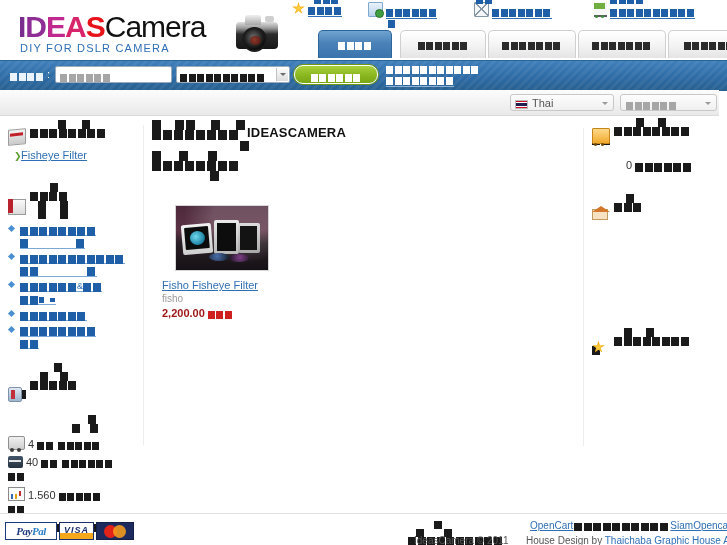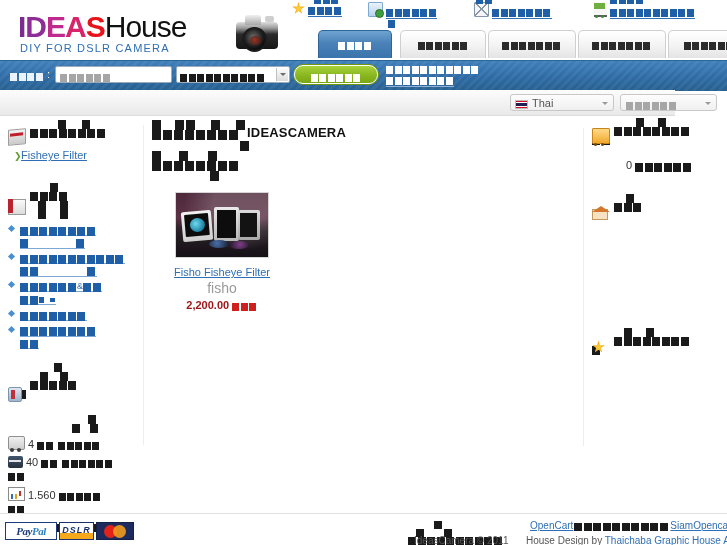--- a/index.html
+++ b/index.html
@@ -108,21 +108,21 @@
     border:1px solid #ffffff;box-shadow:0 0 0 1px #6d970f;text-align:center;padding-top:4px;box-sizing:border-box;}
   .sb-btn .tofu i{background:#ffffff;width:7px;height:8px;}
   .sb-right{position:absolute;left:386px;top:2px;width:180px;}
   .sb-right .line1{position:absolute;left:0;top:0;}
   .sb-right .line2{position:absolute;left:0;top:11px;border-bottom:1px solid #8fb4d8;padding-bottom:1px;}
   .sb-right .tofu i{background:#ffffff;}
 
   
   .langbar{position:absolute;left:0;top:90px;width:675px;height:25px;
     background:linear-gradient(180deg,#fcfcfc 0%,#f1f1f1 60%,#e9e9e9 100%);
-    border-bottom:1px solid #dcdcdc;}
+    border-bottom:1px solid #dcdcdc;padding-left:44px;}
   .lang-sel{position:absolute;left:510px;top:4px;width:104px;height:17px;
     background:linear-gradient(180deg,#fdfdfd,#f0f0f0);border:1px solid #c8c8c8;border-radius:3px;
     box-sizing:border-box;padding:2px 0 0 4px;}
   .cur-sel{position:absolute;left:620px;top:4px;width:97px;height:17px;
     background:linear-gradient(180deg,#fdfdfd,#f0f0f0);border:1px solid #c8c8c8;border-radius:3px;
     box-sizing:border-box;padding:3px 0 0 5px;}
   .selarrow{position:absolute;right:5px;top:7px;border-left:3px solid transparent;
     border-right:3px solid transparent;border-top:3px solid #9a9a9a;}
   .flag{display:inline-block;width:13px;height:9px;vertical-align:-1px;margin-right:4px;
     background:linear-gradient(180deg,#ce1126 0 17%,#ffffff 17% 33%,#241d4f 33% 67%,#ffffff 67% 83%,#ce1126 83% 100%);
@@ -175,21 +175,21 @@
   .info-list li .lnk{border-bottom:1px solid #7ba8d4;display:inline;}
 
   .stat-row{margin:3px 0 5px 0;line-height:13px;}
   .stat-row .sico{display:inline-block;width:15px;height:12px;vertical-align:-2px;margin-right:2px;position:relative;}
   .stat-num{font-size:11px;color:#333;margin:0 3px 0 1px;}
 
   
   .main-title{line-height:16px;margin-bottom:4px;}
   .brandname{font-weight:bold;font-size:13px;color:#111;font-family:"Liberation Sans",sans-serif;
     letter-spacing:.2px;}
-  .prod{position:absolute;left:10px;top:72px;width:120px;text-align:center;}
+  .prod{position:absolute;left:10px;top:85px;width:120px;text-align:left;}
   .prod-img{width:94px;height:66px;border:1px solid #d6d6d6;box-sizing:border-box;
     background:
       radial-gradient(ellipse at 70% 18%,rgba(255,255,255,.18) 0 30%,rgba(0,0,0,0) 62%),
       linear-gradient(180deg,#4e2a3c 0%,#5b3144 38%,#2a2026 58%,#151116 100%);
     position:relative;overflow:hidden;margin:0 auto;}
   .pf1{position:absolute;left:6px;top:18px;width:30px;height:30px;border-radius:2px;
     background:linear-gradient(180deg,#f2f2f2,#cfcfcf);transform:rotate(-5deg);}
   .pf1::after{content:"";position:absolute;left:3px;top:3px;width:24px;height:22px;background:#0c0c0c;border-radius:1px;}
   .pf1::before{content:"";position:absolute;left:8px;top:7px;width:15px;height:14px;border-radius:50%;z-index:2;
     background:radial-gradient(circle at 40% 40%,#6fd8ef,#1c7fa0 70%,#0b4458);}
@@ -198,21 +198,21 @@
   .pf2::after{content:"";position:absolute;left:3px;top:3px;width:19px;height:28px;background:#0d0d0d;}
   .pf3{position:absolute;left:62px;top:17px;width:22px;height:30px;border-radius:2px;
     background:linear-gradient(180deg,#dcdcdc,#a8a8a8);}
   .pf3::after{content:"";position:absolute;left:2px;top:3px;width:17px;height:24px;background:#131313;}
   .pd1{position:absolute;left:33px;top:47px;width:20px;height:8px;border-radius:50%;
     background:radial-gradient(circle at 40% 40%,#4a6ea8,#131a28);}
   .pd2{position:absolute;left:53px;top:48px;width:20px;height:8px;border-radius:50%;
     background:radial-gradient(circle at 55% 40%,#7b3f85,#1a1220);}
   .prod-name{margin-top:8px;}
   .prod-name a{color:#2f6fb5;text-decoration:underline;font-size:11px;}
-  .prod-brand{color:#9a9a9a;font-size:14px;margin-top:2px;}
+  .prod-brand{color:#9a9a9a;font-size:10px;margin-top:2px;}
   .prod-price{margin-top:3px;font-weight:bold;color:#9d1414;font-size:11px;}
   .prod-price .tofu i{background:#cf2020;width:7px;height:8px;}
 
   
   .cart-count{margin:14px 0 0 34px;color:#333;font-size:11px;}
 
   
   .footline{position:absolute;left:0;top:513px;width:727px;height:1px;background:#e2e2e2;}
   .pay{position:absolute;left:5px;top:522px;height:18px;}
   .paypal{display:inline-block;width:52px;height:18px;vertical-align:top;
@@ -238,21 +238,21 @@
   .foot-links a{color:#2f6fb5;text-decoration:underline;font-size:10px;}
   .foot-mid .tofu i{width:8px;height:8px;}
 </style>
 </head>
 <body>
 
 <div class="page">
 
   <div class="logo-wrap">
     <div class="logo-text">
-      <span class="l-i">I</span><span class="l-d">D</span><span class="l-e">E</span><span class="l-a">A</span><span class="l-s">S</span><span class="l-cam">House</span>
+      <span class="l-i">I</span><span class="l-d">D</span><span class="l-e">E</span><span class="l-a">A</span><span class="l-s">S</span><span class="l-cam">Camera</span>
     </div>
     <div class="logo-sub">DIY FOR DSLR CAMERA</div>
     <div class="cam-photo">
       <div class="cam-body"></div>
         <div class="cam-top"></div>
         <div class="cam-flash"></div>
         <div class="cam-lens"></div>
     </div>
   </div>
 
@@ -465,21 +465,21 @@
       <span class="htxt">
         <span class="tofu brk"><i style="margin-left:10px"></i><i style="margin-left:12px"></i><br><i></i><i></i><i></i><i></i><i></i><i></i><i></i><i></i><br></span>
         <span class="tofu brk" style="display:block;margin-left:-22px;"><i></i></span>
       </span>
     </div>
   </div>
 
   <div class="footline"></div>
 
   <div class="pay">
-    <span class="paypal"><b class="pp-a">Pay</b><b class="pp-b">Pal</b></span><span class="visa"><b>DSLR</b></span><span class="mc"><span class="c1"></span><span class="c2"></span></span>
+    <span class="paypal"><b class="pp-a">Pay</b><b class="pp-b">Pal</b></span><span class="visa"><b>VISA</b></span><span class="mc"><span class="c1"></span><span class="c2"></span></span>
   </div>
 
   <div class="foot-mid">
     <div class="fm-line1">
       <span class="tofu brk sm"><i style="margin-left:26px"></i><br><i style="margin-left:8px"></i><i style="margin-left:18px"></i><br><i></i><i></i><i></i><i></i><i></i><i></i><i></i><i></i><i></i><i></i></span>
     </div>
     <div class="foot-links">
       <a>OpenCart</a><span class="tofu sm" style="margin:0 1px"><i></i><i></i><i></i><i></i><i></i><i></i><i></i><i></i><i></i><i></i></span><a>SiamOpencart</a>
     </div>
     <div class="fm-line2">

